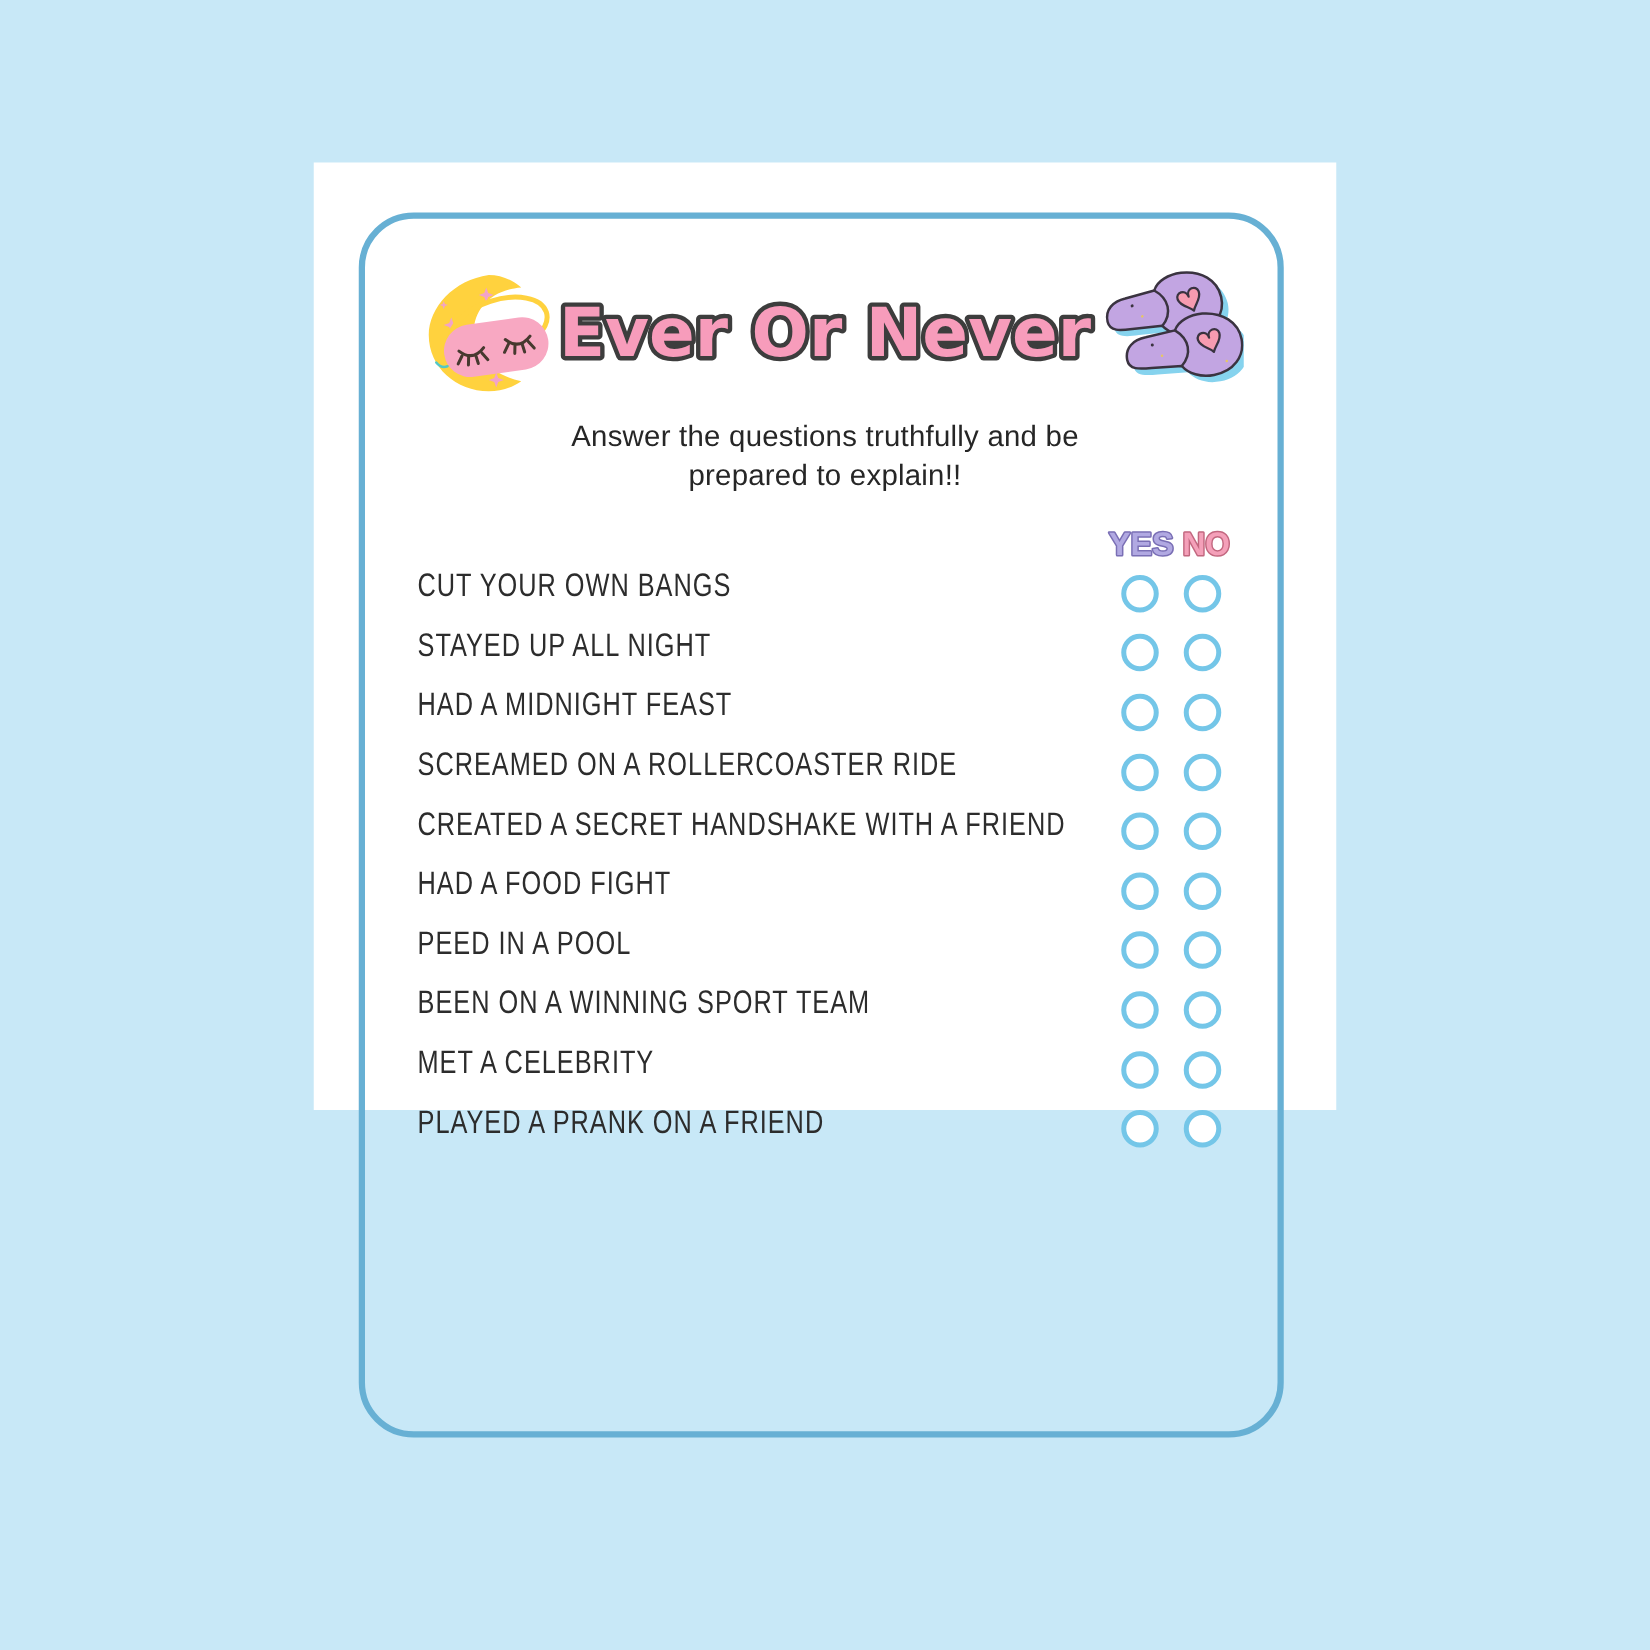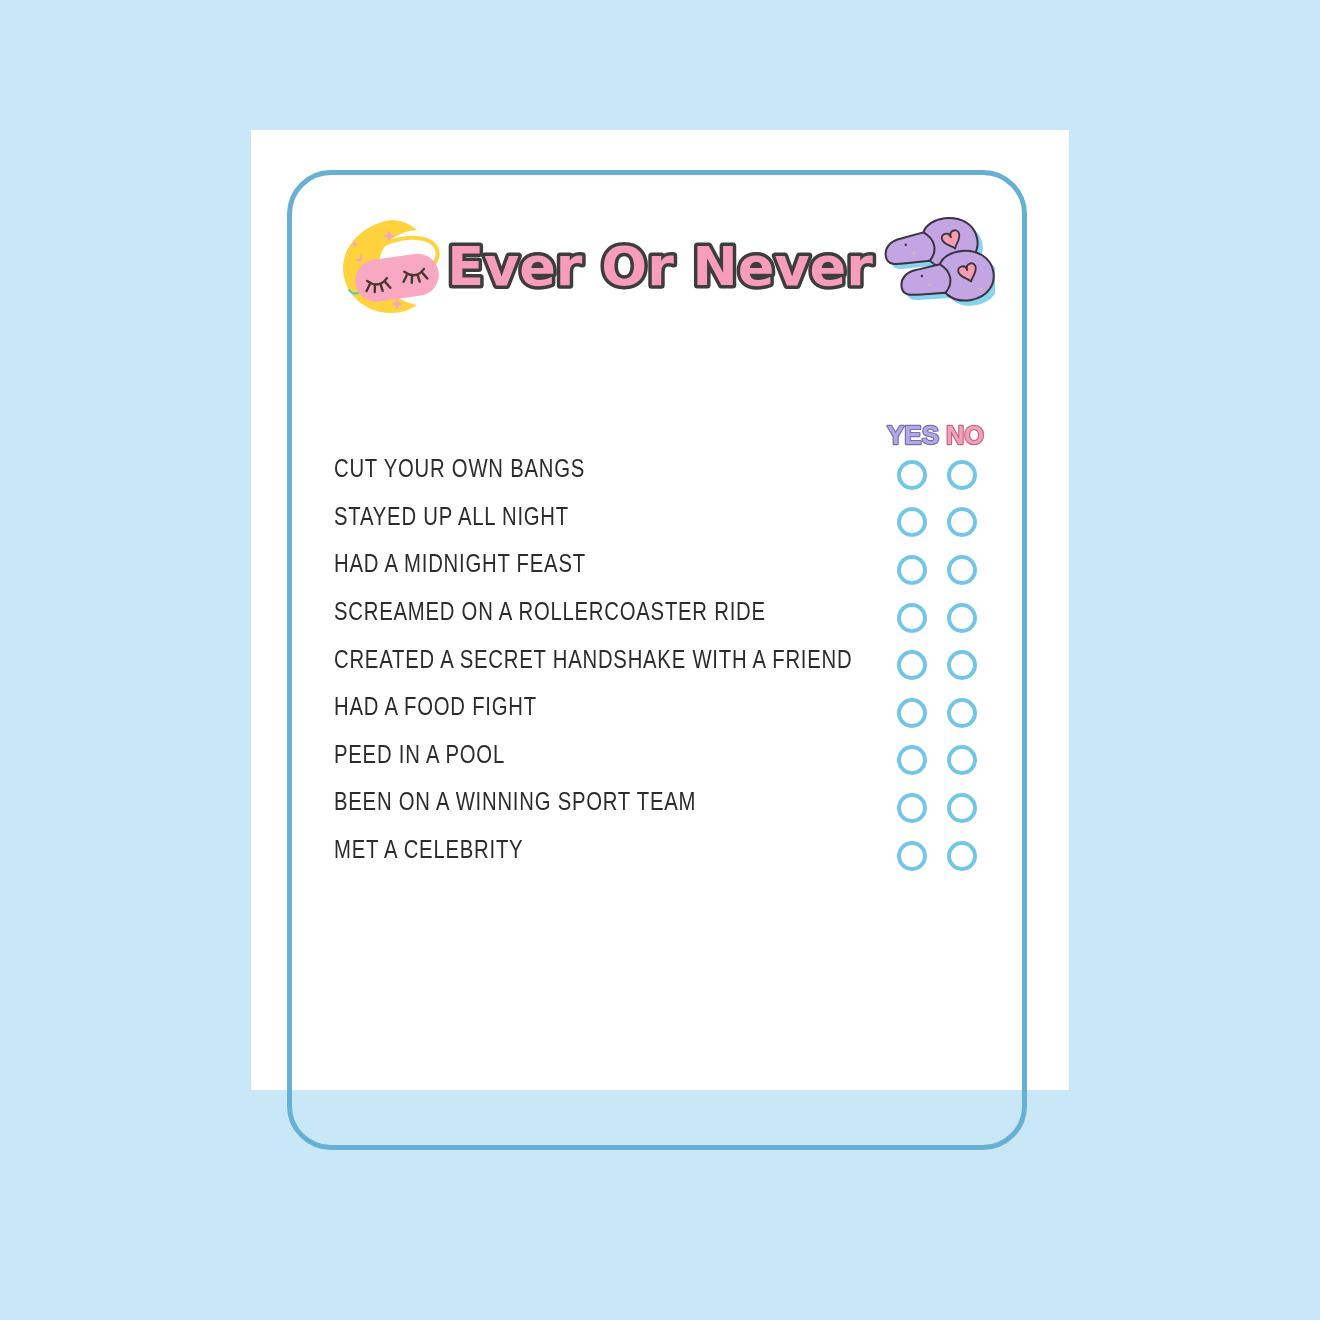--- a/index.html
+++ b/index.html
@@ -2,21 +2,21 @@
 <html><head>
 <meta charset="utf-8">
 <style>
   html,body{margin:0;padding:0;}
   body{
     width:1320px;height:1320px;position:relative;overflow:hidden;
     background:#C8E8F7;
     font-family:"Liberation Sans", sans-serif;
   }
   .paper{
-    position:absolute;left:251px;top:130px;width:818px;height:960px;
+    position:absolute;left:251px;top:130px;width:818px;height:758px;
     background:#ffffff;
   }
   .card-border{
     position:absolute;left:36px;top:40px;width:740px;height:980px;
     box-sizing:border-box;border:5px solid #67B0D4;border-radius:44px;
     background:transparent;
   }
   .moon-icon{position:absolute;left:86px;top:84px;width:110px;height:105px;}
   .slippers-icon{position:absolute;left:626px;top:78px;width:118px;height:106px;}
   .title-svg{position:absolute;left:199px;top:92px;width:420px;height:90px;overflow:visible;}
@@ -102,20 +102,21 @@
         </g>
         <circle cx="30" cy="20" r="1.2" fill="#3A3340"></circle>
         <circle cx="86" cy="44" r="1" fill="#E8C860"></circle>
         <circle cx="36" cy="30" r="1" fill="#E8C860"></circle>
       </g>
     </defs>
     <use href="#slipper" transform="translate(0,12) rotate(-13 50 28)"></use>
     <use href="#slipper" transform="translate(16,44) rotate(-11 50 28)"></use>
   </svg>
 
+  <div class="subtitle">Answer the questions truthfully and be prepared to explain!!</div>
 
   <svg class="yn-svg" viewBox="0 0 150 34">
     <text class="yn-text" x="42" y="26" text-anchor="middle" textLength="52" lengthAdjust="spacingAndGlyphs" fill="#B1A9E2" stroke="#7A6FB5" stroke-width="2.4">YES</text>
     <text class="yn-text" x="94" y="26" text-anchor="middle" textLength="38" lengthAdjust="spacingAndGlyphs" fill="#F4A0B9" stroke="#C2677F" stroke-width="2.4">NO</text>
   </svg>
 
   <div class="rows">
     <div class="row">
       <span class="q">CUT YOUR OWN BANGS</span>
       <span class="circles">
@@ -172,14 +173,21 @@
         <span class="circle"></span>
       </span>
     </div>
     <div class="row">
       <span class="q">MET A CELEBRITY</span>
       <span class="circles">
         <span class="circle"></span>
         <span class="circle"></span>
       </span>
     </div>
+    <div class="row">
+      <span class="q">PLAYED A PRANK ON A FRIEND</span>
+      <span class="circles">
+        <span class="circle"></span>
+        <span class="circle"></span>
+      </span>
+    </div>
   </div>
 </div>
 
 </body></html>

